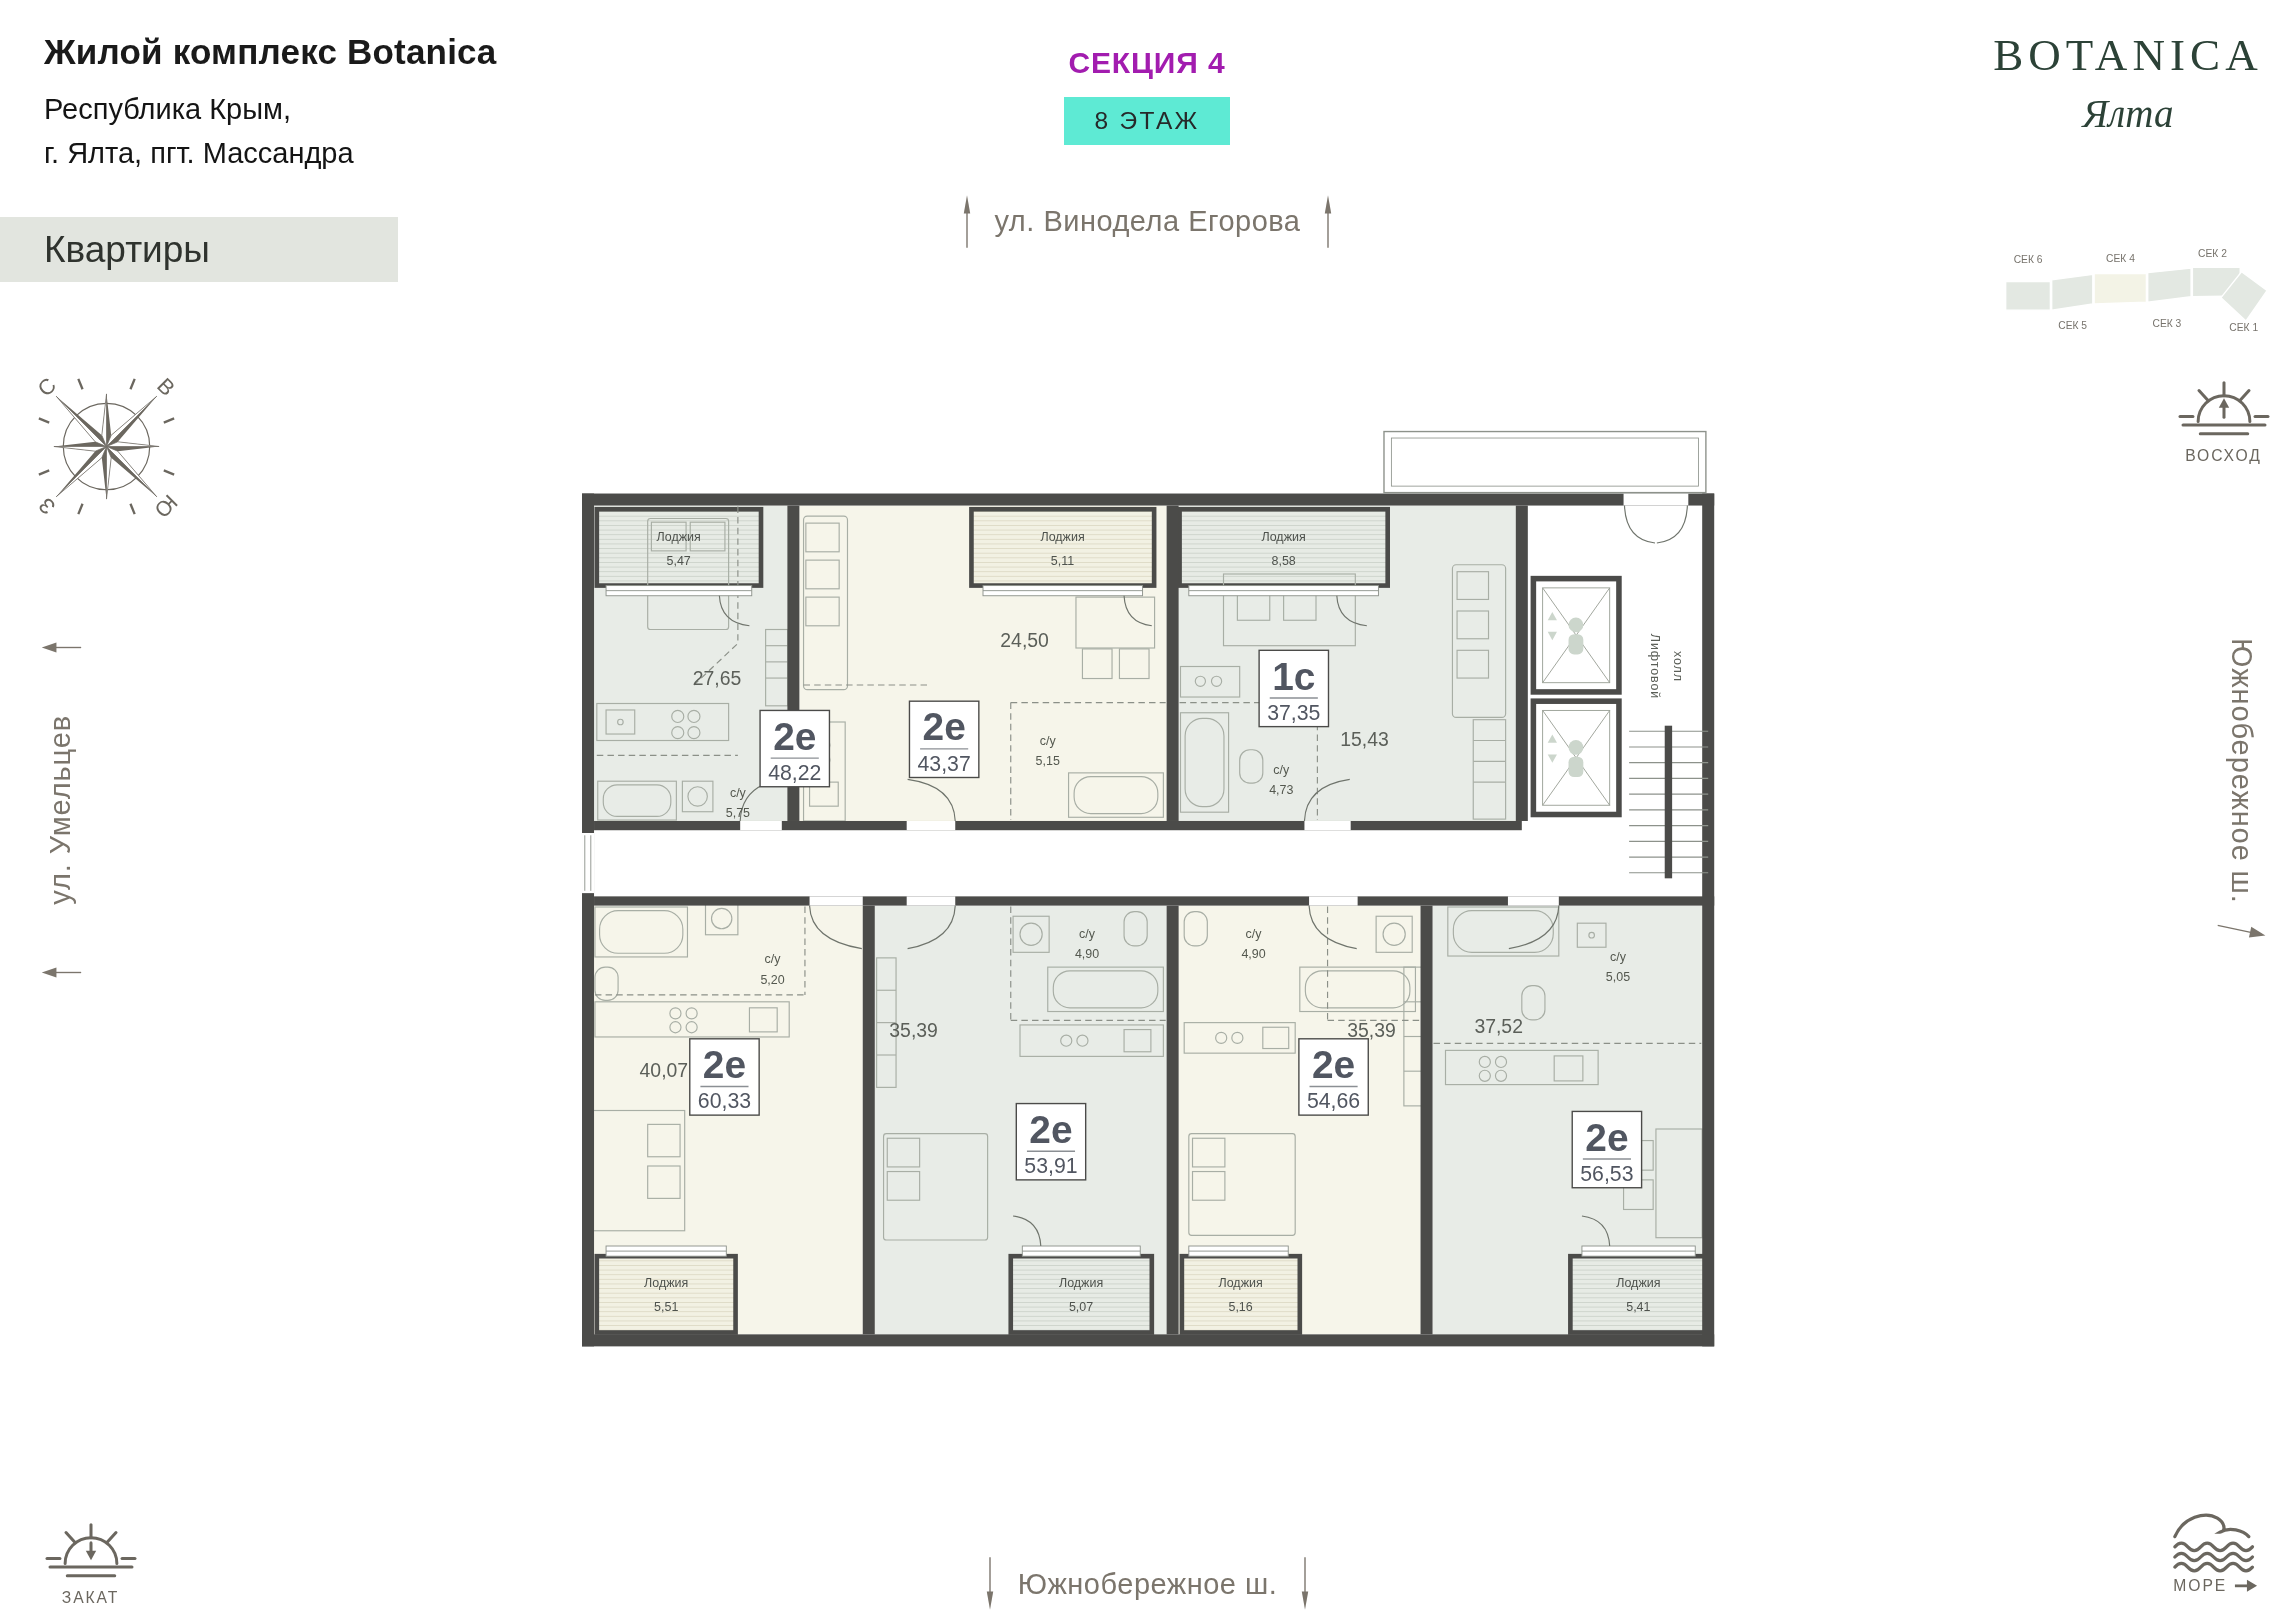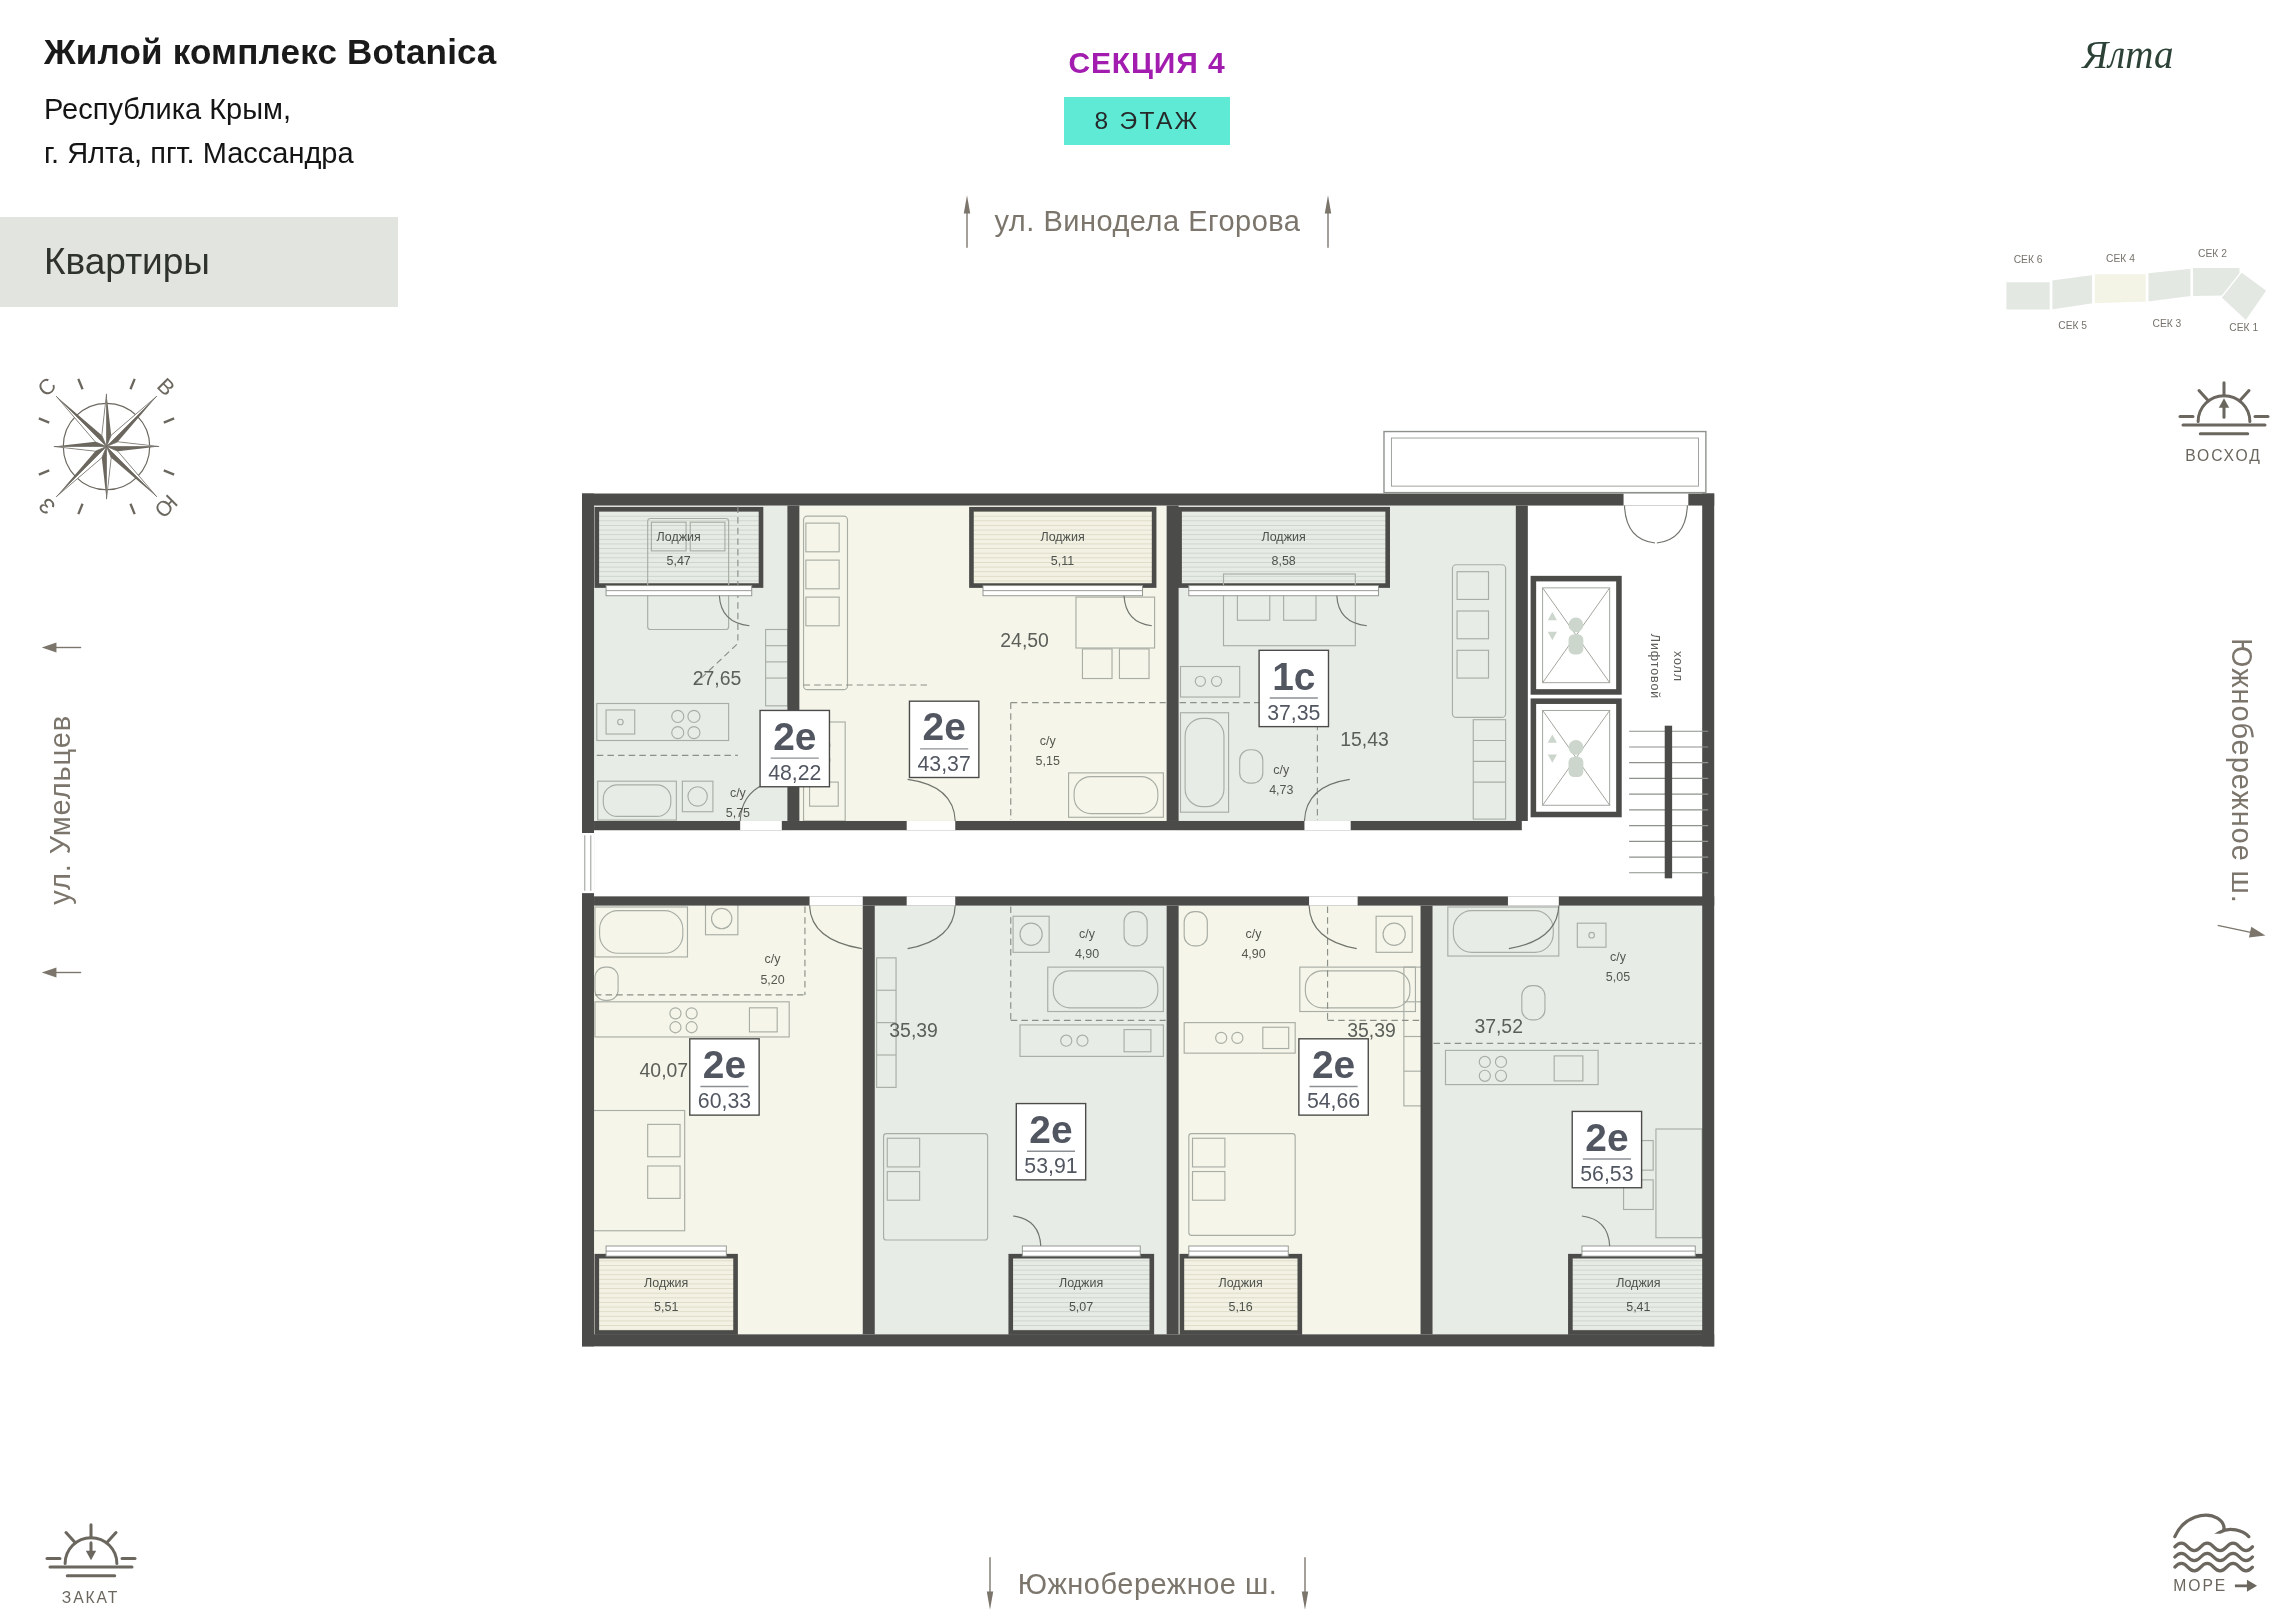--- a/index.html
+++ b/index.html
@@ -2,21 +2,21 @@
 <html style="font-size:7.4px"><head>
 <meta charset="utf-8">
 <style>
   html,body{margin:0;padding:0;background:#fff;}
   body{width:2295px;height:1623px;position:relative;overflow:hidden;
        font-family:"Liberation Sans", sans-serif;color:#1a1a1a;}
   .abs{position:absolute;}
   
   .title{left:44px;top:32px;font-size:35px;font-weight:700;letter-spacing:0.2px;}
   .addr{left:44px;top:88px;font-size:29px;font-weight:300;line-height:1.5;color:#141414;}
-  .kv-box{left:0;top:217px;width:398px;height:90px;background:#e2e5df;display:flex;align-items:center;}
+  .kv-box{left:0;top:217px;width:398px;height:65px;background:#e2e5df;display:flex;align-items:center;}
   .kv-box span{margin-left:44px;font-size:37px;font-weight:300;color:#2f332e;}
   .sec-wrap{left:962px;top:46px;width:370px;text-align:center;}
   .sec-title{font-size:30px;font-weight:700;letter-spacing:0.9px;color:#a21caf;}
   .floor-badge{display:inline-block;margin-top:16.7px;background:#5eead4;padding:10.2px 30.5px;
                font-size:24.5px;letter-spacing:2.3px;color:#26292a;}
   .street-top{left:856px;top:193px;width:583px;display:flex;justify-content:center;align-items:center;gap:21px;}
   .street-font{font-size:29px;color:#7b756c;letter-spacing:0.5px;white-space:nowrap;}
   
   .logo{left:1980px;top:22px;width:296px;text-align:center;color:#2c4237;}
   .logo .orn-wrap{position:relative;height:104px;}
@@ -68,20 +68,21 @@
       <polygon points="13,4 6,44 20,44" fill="#7b756c"></polygon>
     </svg>
     <span class="street-font">ул. Винодела Егорова</span>
     <svg width="12" height="56" viewBox="0 0 26 120">
       <line x1="13" y1="118" x2="13" y2="20" stroke="#7b756c" stroke-width="3"></line>
       <polygon points="13,4 6,44 20,44" fill="#7b756c"></polygon>
     </svg>
   </div>
 
   <div class="abs logo">
+    <div class="brand">BOTANICA</div>
     <div class="city">Ялта</div>
   </div>
 
   <svg class="abs" style="left:1999px;top:238px;" width="268" height="97" viewBox="0 0 600 210">
     <g stroke="#ffffff" stroke-width="3">
       <polygon points="15,94 115,94 115,158 15,158" fill="#e3e8e2"></polygon>
       <polygon points="118,90 210,78 210,144 118,158" fill="#e3e8e2"></polygon>
       <polygon points="213,76 330,76 330,140 213,144" fill="#f3f3e6"></polygon>
       <polygon points="333,74 430,64 430,128 333,140" fill="#e3e8e2"></polygon>
       <polygon points="433,62 540,62 540,126 433,128" fill="#e3e8e2"></polygon>

